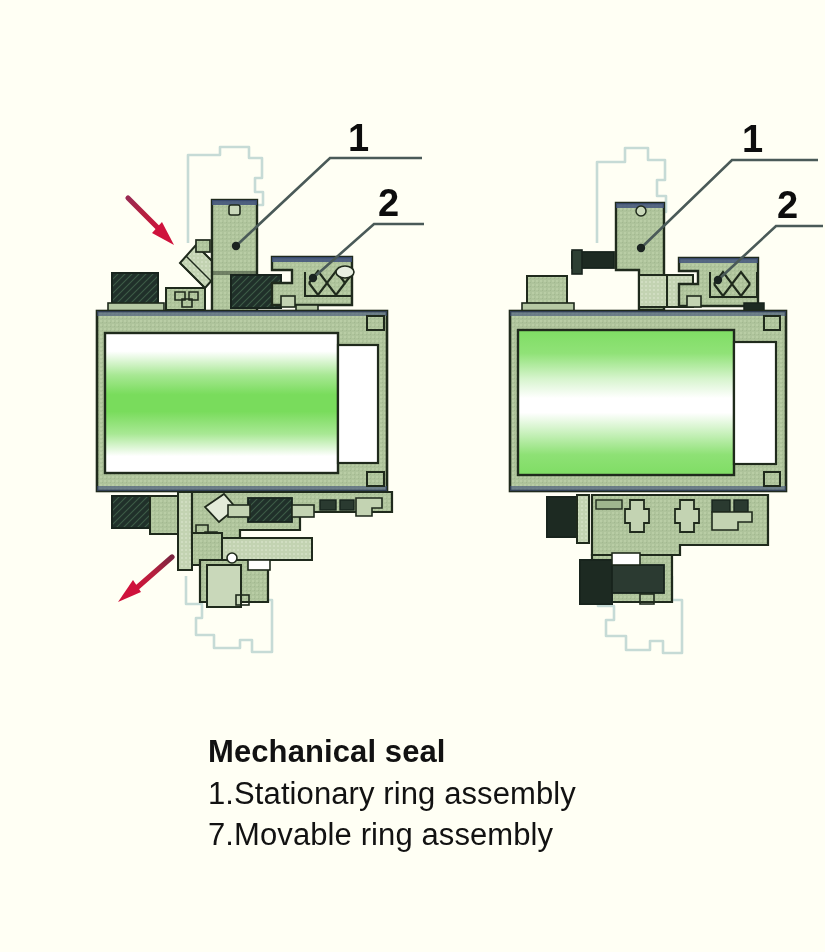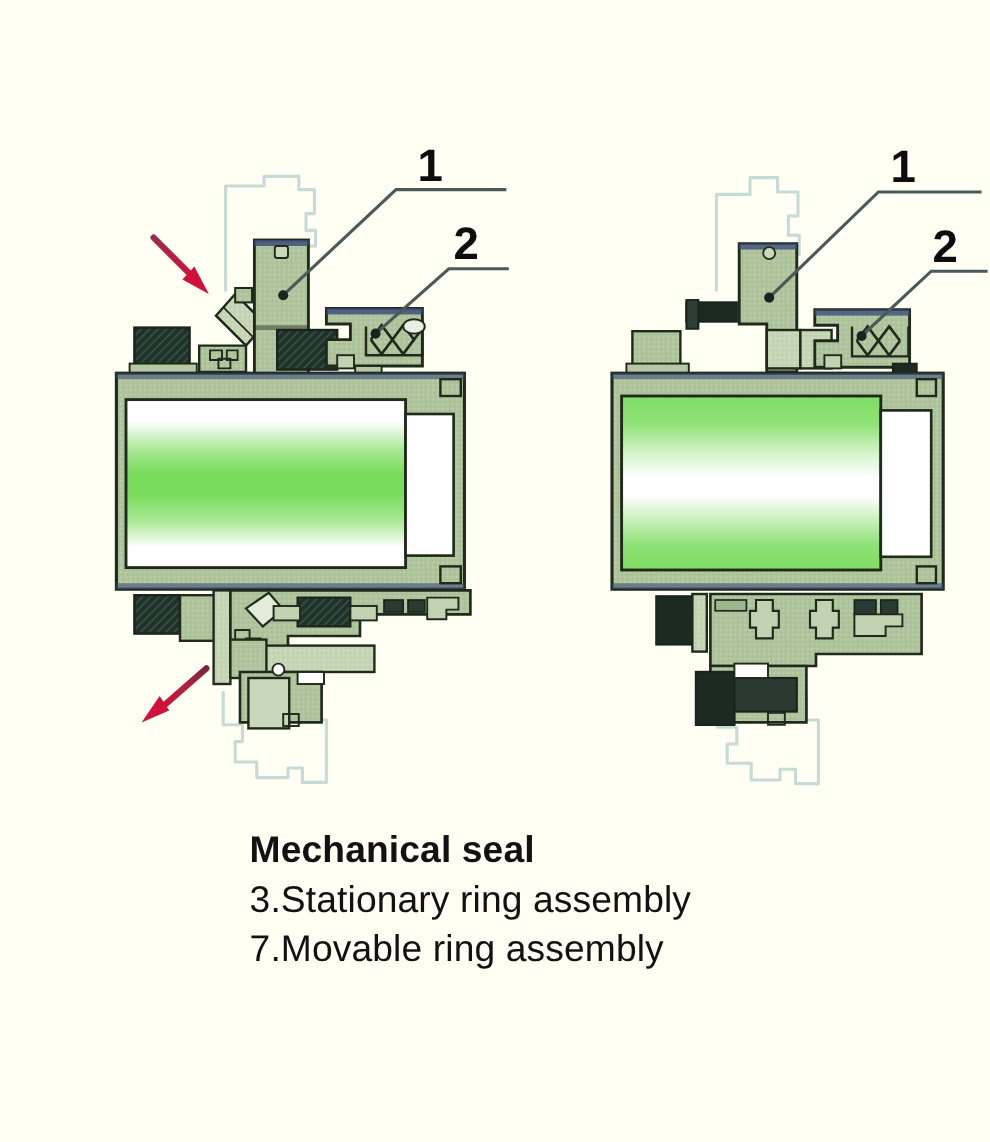--- a/index.html
+++ b/index.html
@@ -26,21 +26,21 @@
     top: 0;
     width: 825px;
     height: 700px;
   }
   #figure-area svg {
     display: block;
   }
   #caption {
     position: absolute;
     left: 208px;
-    top: 692px;
+    top: 736px;
     width: 600px;
   }
   .caption-title {
     font-size: 31px;
     font-weight: bold;
     color: #121212;
     letter-spacing: 0.1px;
     line-height: 1.0;
     margin: 0 0 11px 0;
     white-space: nowrap;
@@ -321,17 +321,17 @@
           <path d="M718 280 L776 226 L823 226" fill="none" stroke="#4a5a58" stroke-width="2.6"></path>
           <circle cx="718" cy="280" r="4.2" fill="#1a2320"></circle>
           <text class="lbl" x="777" y="218">2</text>
         </g>
       </g>
     </svg>
   </div>
 
   <div id="caption">
     <p class="caption-title">Mechanical seal</p>
-    <p class="caption-line">3.Stationary ring assembly</p>
+    <p class="caption-line">1.Stationary ring assembly</p>
     <p class="caption-line">7.Movable ring assembly</p>
   </div>
 
 </div>
 
 </body></html>

